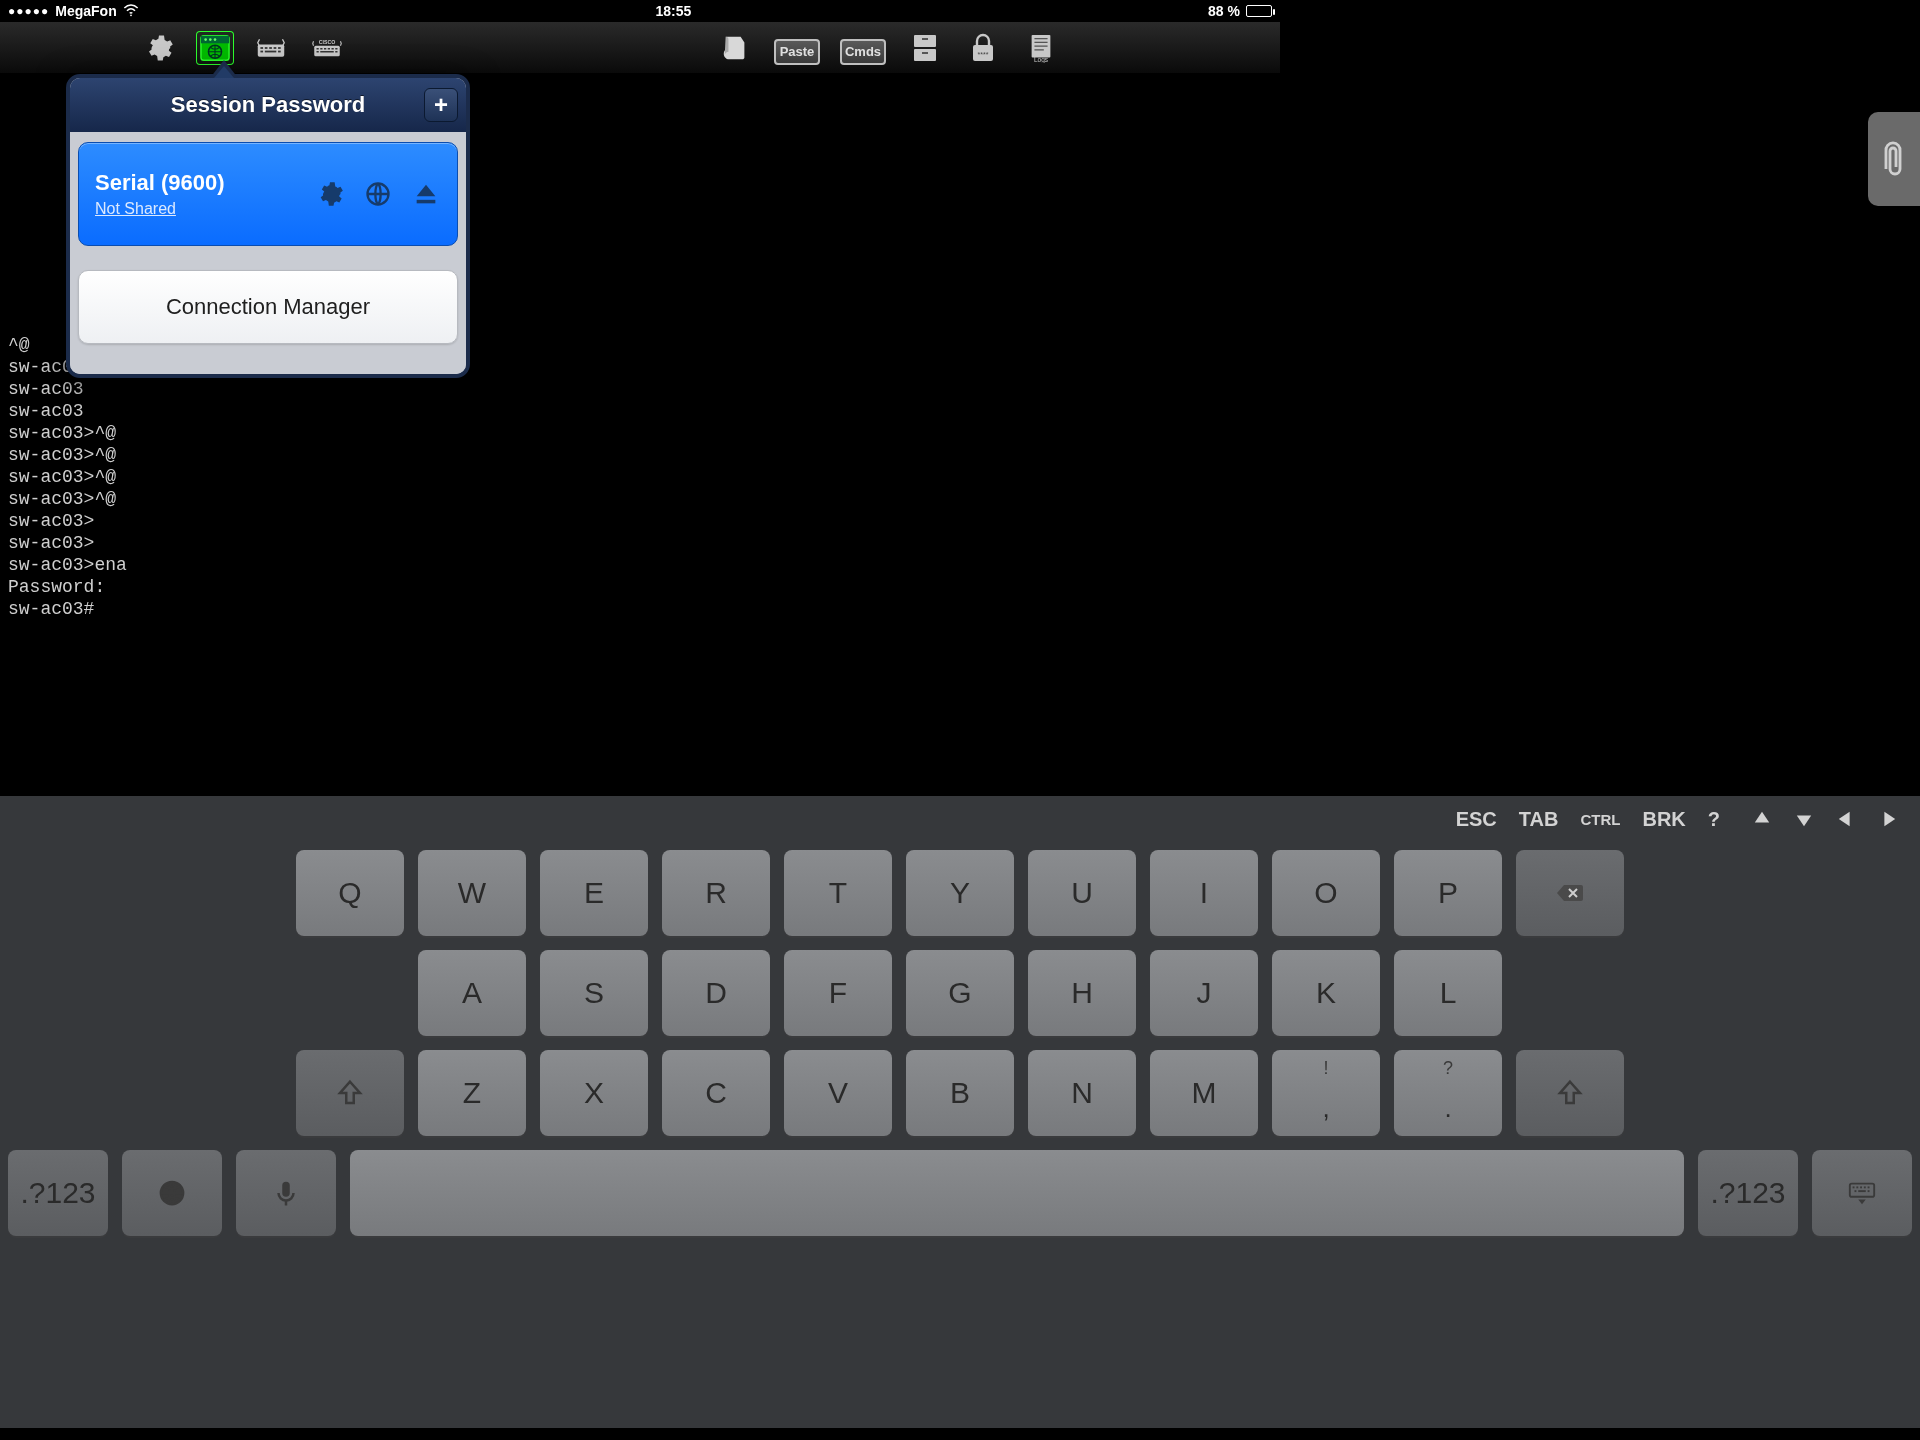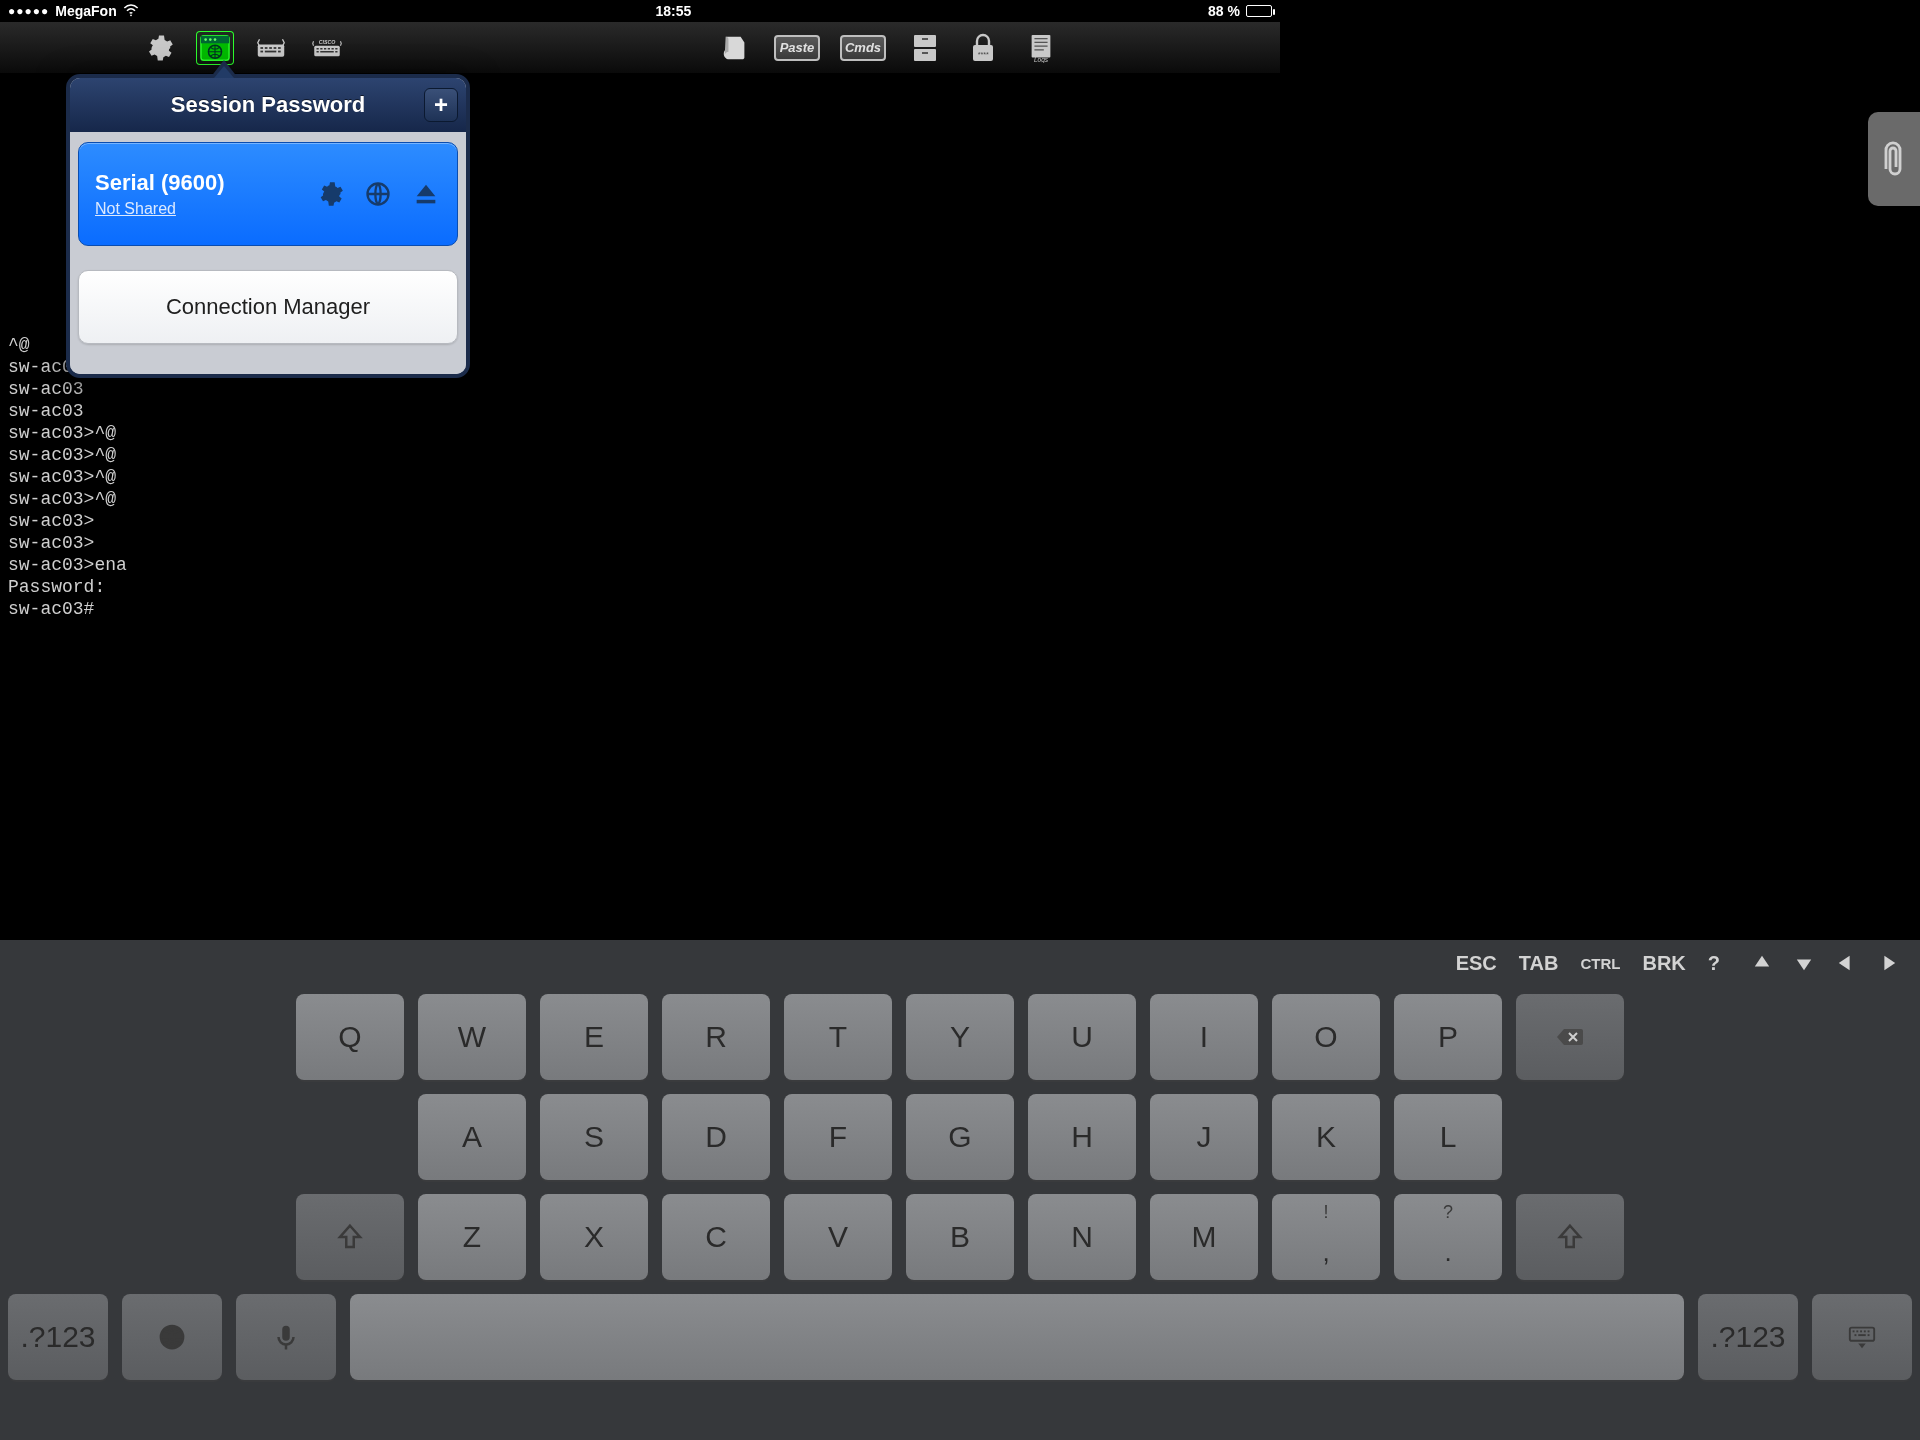--- a/index.html
+++ b/index.html
@@ -7,21 +7,21 @@
   
   .status-bar { height: 22px; background: #000; display: flex; align-items: center; justify-content: space-between; padding: 0 8px; font-size: 14px; font-weight: 600; }
   .status-left, .status-right { display: flex; align-items: center; gap: 6px; }
   .dots { letter-spacing: 1px; font-size: 12px; }
   .wifi { display:inline-block; }
   .battery-shell { width: 26px; height: 12px; border: 1px solid #fff; border-radius: 2px; position: relative; display: inline-block; }
   .battery-shell::after { content:""; position:absolute; right:-4px; top:3px; width:2px; height:6px; background:#fff; border-radius:1px;}
   .battery-fill { height: 100%; background: #fff; }
   
   .toolbar { height: 52px; background: linear-gradient(#2a2a2a,#0a0a0a); border-bottom: 1px solid #000; display: flex; align-items: center; padding: 0 10px; position: relative; }
-  .toolbar-group { display: flex; gap: 18px; align-items: center; font-style: italic; }
+  .toolbar-group { display: flex; gap: 18px; align-items: flex-end; }
   .toolbar-group.left { margin-left: 130px; }
   .toolbar-group.right { margin-left: auto; margin-right: 210px; gap: 20px; }
   .tb-icon { width: 38px; height: 34px; display:flex; align-items:center; justify-content:center; border-radius:4px; cursor:pointer; color:#c8c8c8; }
   .tb-icon.selected { box-shadow: 0 0 0 1px #2dff2d inset; background:#1a4d1a20;}
   .tb-badge { min-width:46px; height:26px; border:2px solid #bfbfbf; border-radius:4px; color:#e0e0e0; font-size:13px; font-weight:700; display:flex; align-items:center; justify-content:center; background: linear-gradient(#5a5a5a,#3a3a3a);}
   
   .tb-icon svg { width: 30px; height: 30px; }
   
   .terminal { position:absolute; left:0; top:74px; right:0; bottom:0; padding: 260px 8px 0 8px; font-family: "Menlo","Courier New",monospace; font-size: 18px; line-height: 22px; color:#cfcfcf; white-space: pre; }
   
@@ -36,21 +36,21 @@
   .session-text .t1 { font-size:22px; font-weight:700; margin-bottom:4px;}
   .session-text .t2 { font-size:16px; font-weight:400; color:#dceaff;text-decoration:underline;}
   .session-icons { display:flex; gap:18px; color:#0a2a55; }
   .session-icons .ic { width:30px; height:30px; cursor:pointer; display:flex; align-items:center; justify-content:center;}
   .session-icons svg { width:28px; height:28px; }
   .conn-btn { margin-top:24px; height:74px; border-radius:10px; background:linear-gradient(#ffffff,#eef0f3); border:1px solid #b7bac0; display:flex; align-items:center; justify-content:center; font-size:22px; font-weight:400; color:#202020; cursor:pointer; box-shadow: 0 1px 2px rgba(0,0,0,.15);}
   
   .side-tab { position:absolute; right:0; top:112px; width:52px; height:94px; background:#6a6a6a; border-top-left-radius:10px; border-bottom-left-radius:10px; display:flex; align-items:center; justify-content:center; color:#d0d0d0;}
   .side-tab svg { width:34px; height:34px; transform: rotate(135deg);}
   
-  .kb-wrap { position:absolute; left:0; right:0; bottom:0; height:500px; background: rgba(59,61,64,.92);}
+  .kb-wrap { position:absolute; left:0; right:0; bottom:12px; height:632px; background: rgba(59,61,64,.92);}
   .kb-util { height:46px; display:flex; align-items:center; justify-content:flex-end; gap:22px; padding:0 22px 0 0; font-size:20px; font-weight:700; color:#d3d3d3;}
   .kb-util .sml { font-size:15px; font-weight:700;}
   .kb-util .arrow { width:20px; height:20px; display:inline-flex; align-items:center; justify-content:center;}
   .kb-util .arrow svg{ width:18px; height:18px; fill:#d3d3d3;}
   .kb-rows { padding: 8px 8px 10px 8px;}
   .kb-row { display:flex; gap:14px; margin-bottom:14px; justify-content:center;}
   .key { height:86px; border-radius:8px; background: linear-gradient(#8a8c8f,#787a7d); box-shadow: 0 2px 0 #3a3b3d; color:#2a2a2a; font-size:30px; font-weight:400; display:flex; align-items:center; justify-content:center; cursor:pointer; user-select:none; position:relative;}
   .key.dark { background: linear-gradient(#6a6c6f,#5b5d60); color:#2a2a2a;}
   .key .sub { position:absolute; top:8px; font-size:18px; color:#3a3a3a;}
   .key .main2 { position:absolute; bottom:12px; font-size:26px;}

